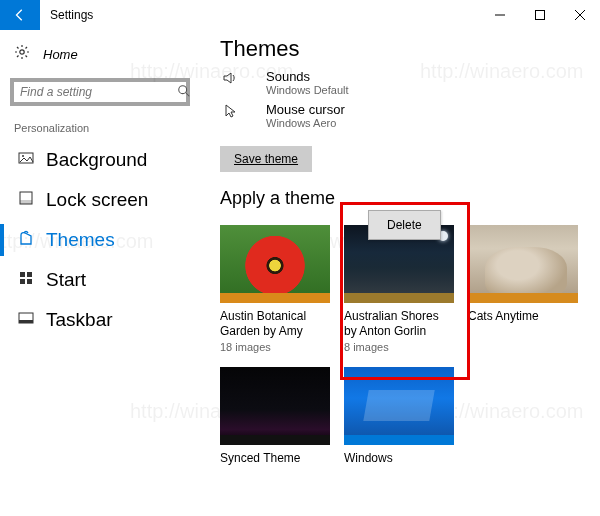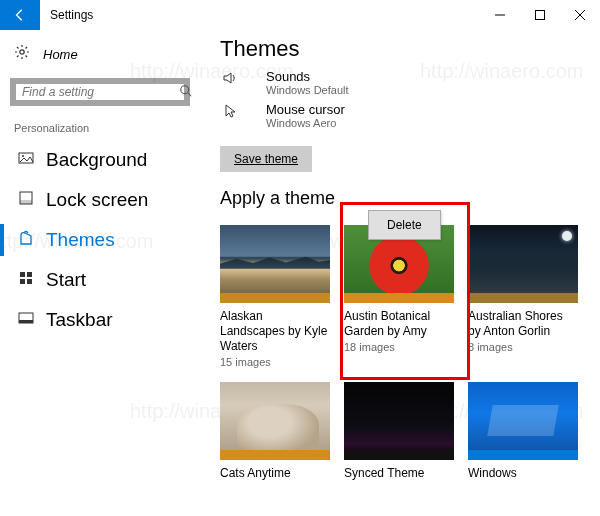--- a/index.html
+++ b/index.html
@@ -10,21 +10,21 @@
 .title-label { padding-left: 10px; font-size: 12px; flex: 1; }
 .win-controls { display: flex; }
 .win-btn { width: 40px; height: 30px; display: flex; align-items: center; justify-content: center; font-size: 11px; cursor: pointer; font-family: "Segoe MDL2 Assets", sans-serif; }
 
 .body-area { display: flex; height: 486px; }
 .sidebar { width: 200px; border-right: none; padding: 8px 0 0 10px; }
 .home-row { display: flex; align-items: center; gap: 13px; padding: 6px 4px; cursor: pointer; font-style: italic; }
 .gear-icon svg, .nav-icon svg { width: 16px; height: 16px; }
 .home-label { font-size: 13px; }
 
-.search-box { margin: 8px 10px 12px 0; height: 28px; border: 6px solid #a3a3a3; display: flex; align-items: center; padding: 0 6px; }
+.search-box { margin: 8px 10px 12px 0; height: 28px; border: 4px solid #a3a3a3; display: flex; align-items: center; padding: 0 6px; }
 .search-box input { border: none; outline: none; flex: 1; font-size: 12px; font-style: italic; color: #666; background: transparent; }
 .search-icon { font-size: 12px; color: #555; }
 
 .section-label { font-size: 11px; color: #666; padding: 4px 0 6px 4px; }
 
 .nav-item { display: flex; align-items: flex-end; gap: 12px; padding: 9px 4px 9px 8px; font-size: 19px; cursor: pointer; margin-right: 8px; }
 .nav-item.active { color: #0078d7; position: relative; }
 .nav-item.active::before { content: ""; position: absolute; left: -10px; top: 4px; bottom: 4px; width: 4px; background: #0078d7; }
 .nav-item.active svg { stroke: #0078d7; fill: #0078d7; }
 
@@ -198,28 +198,20 @@
       </div>
     </div>
 
     <button class="save-btn">Save theme</button>
 
     <div class="apply-label">Apply a theme</div>
 
     <div class="grid" id="theme-grid">
         <div class="theme-card">
           <div class="thumb">
-            <div class="img alaskan"></div>
-            <div class="swatchbar" style="background:#c48a1e"></div>
-          </div>
-          <div class="card-title">Alaskan Landscapes by Kyle Waters</div>
-          <div class="card-sub">15 images</div>
-        </div>
-        <div class="theme-card">
-          <div class="thumb">
             <div class="img austin"></div>
             <div class="swatchbar" style="background:#d98a1a"></div>
           </div>
           <div class="card-title">Austin Botanical Garden by Amy</div>
           <div class="card-sub">18 images</div>
         </div>
         <div class="theme-card">
           <div class="thumb">
             <div class="img australian"></div>
             <div class="swatchbar" style="background:#9c7a2d"></div>

